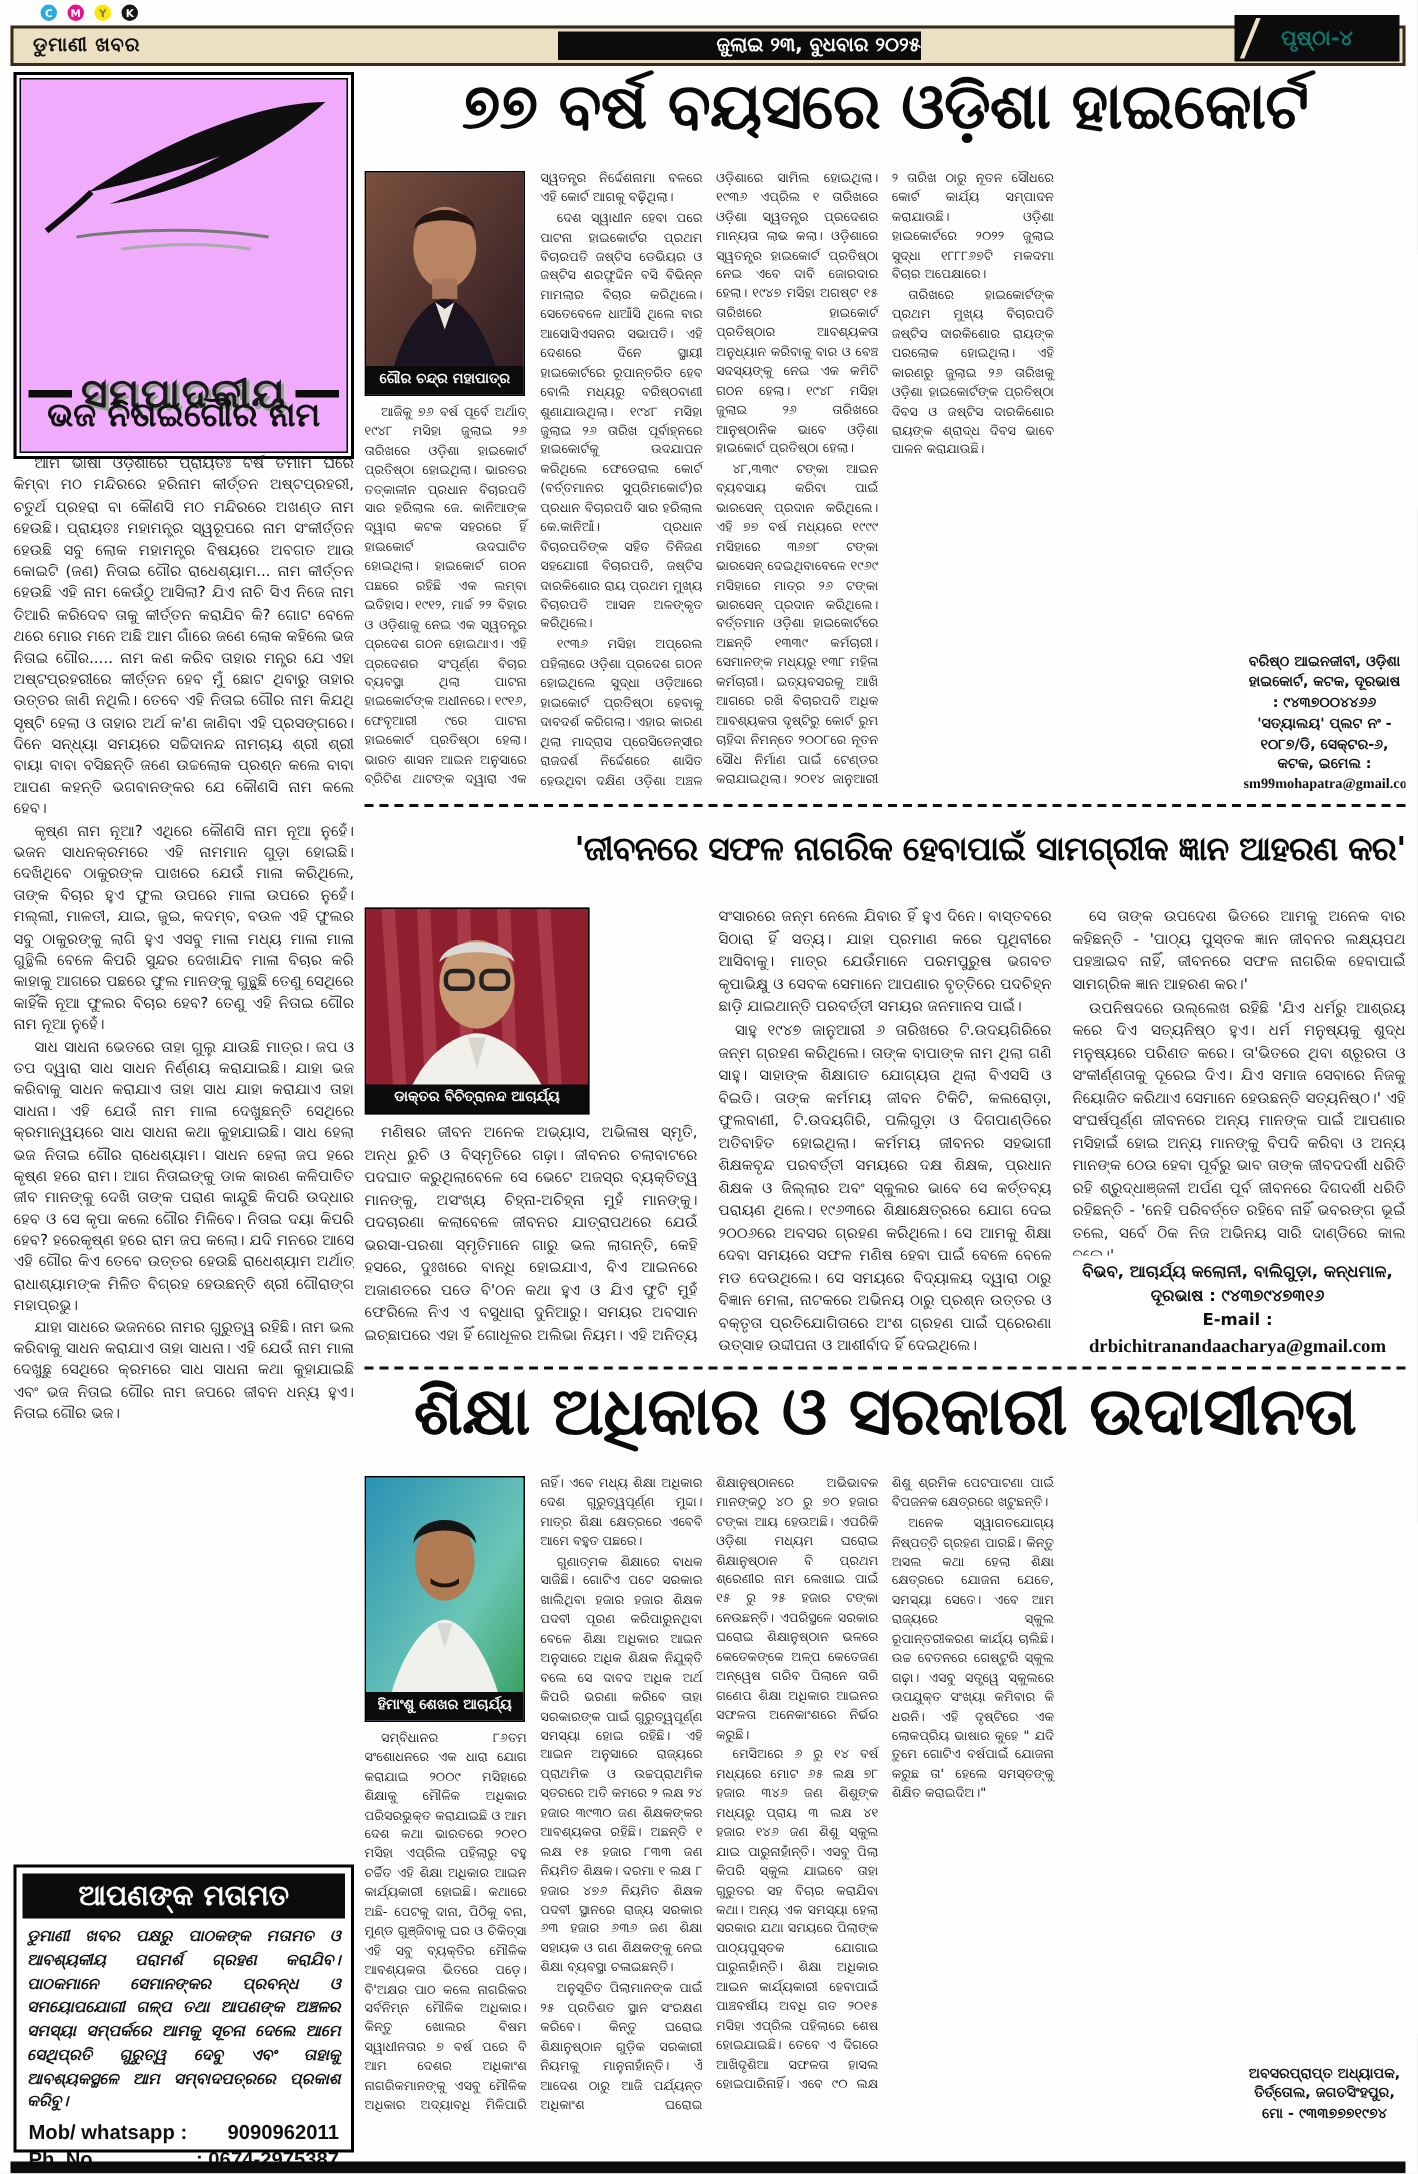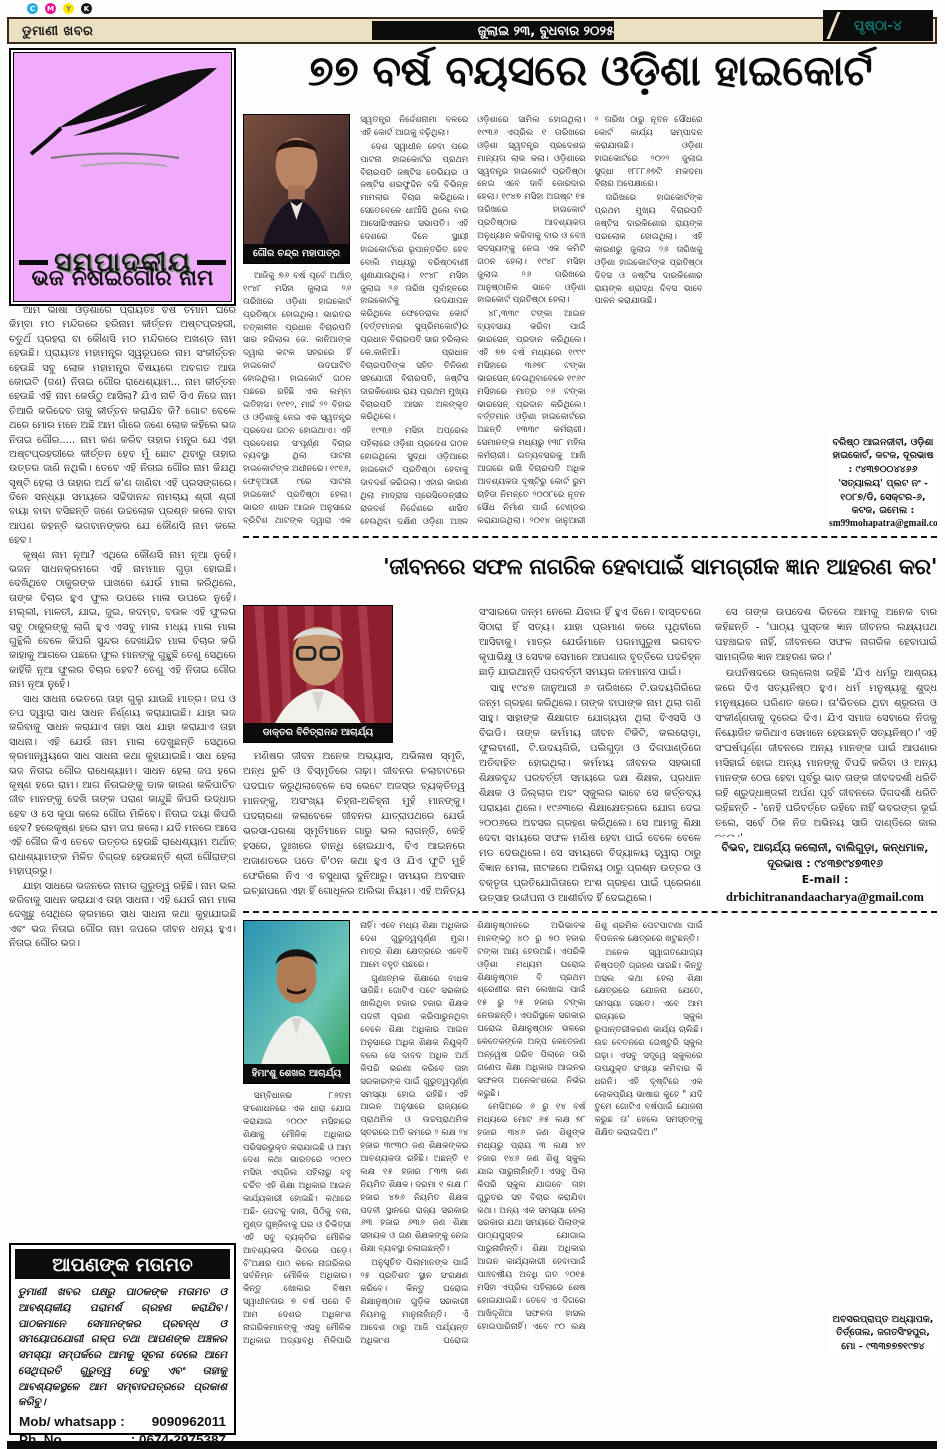--- a/index.html
+++ b/index.html
@@ -200,20 +200,21 @@
       <div class="author a2-author">
         <div>ବିଭବ, ଆଚାର୍ଯ୍ୟ କଲୋନୀ, ବାଲିଗୁଡ଼ା, କନ୍ଧମାଳ,</div>
         <div>ଦୂରଭାଷ : ୯୪୩୭୯୪୭୩୧୬</div>
         <div>E-mail :</div>
         <div class="email">drbichitranandaacharya@gmail.com</div>
       </div>
     </div>
 
     <div class="sep"></div>
 
+    <div class="headline a3-head">ଶିକ୍ଷା ଅଧିକାର ଓ ସରକାରୀ ଉଦାସୀନତା</div>
     <div class="article-body a3-body">
       <div class="photo photo3">
         <svg viewBox="0 0 100 140" preserveAspectRatio="none">
           <rect width="100" height="140" fill="#2187a8"></rect>
           <rect width="100" height="140" fill="url(#g3)"></rect>
           <defs>
               <linearGradient id="g3" x1="0" y1="0" x2="1" y2="1">
             <stop offset="0" stop-color="#2a92b4"></stop>
                 <stop offset="0.6" stop-color="#6cc6b6"></stop>
                 <stop offset="1" stop-color="#2f9c55"></stop>

